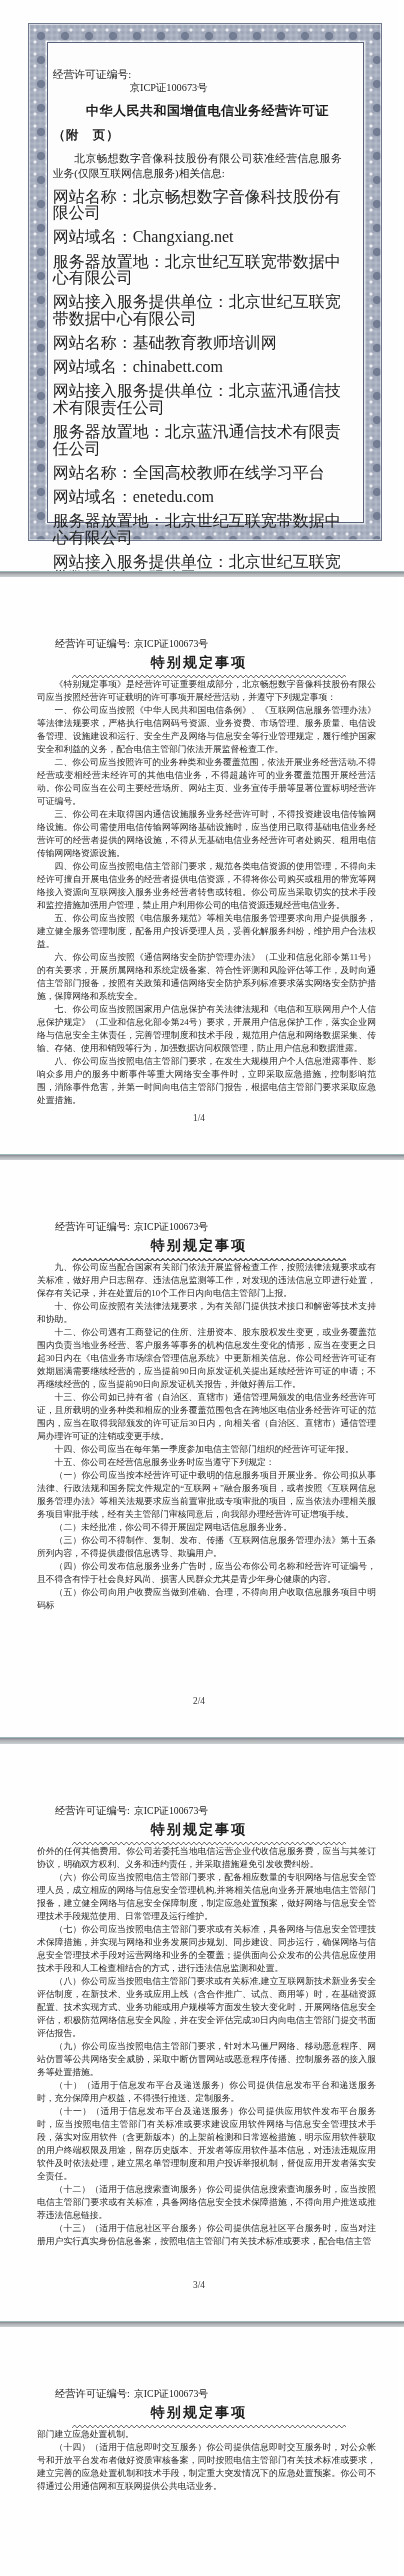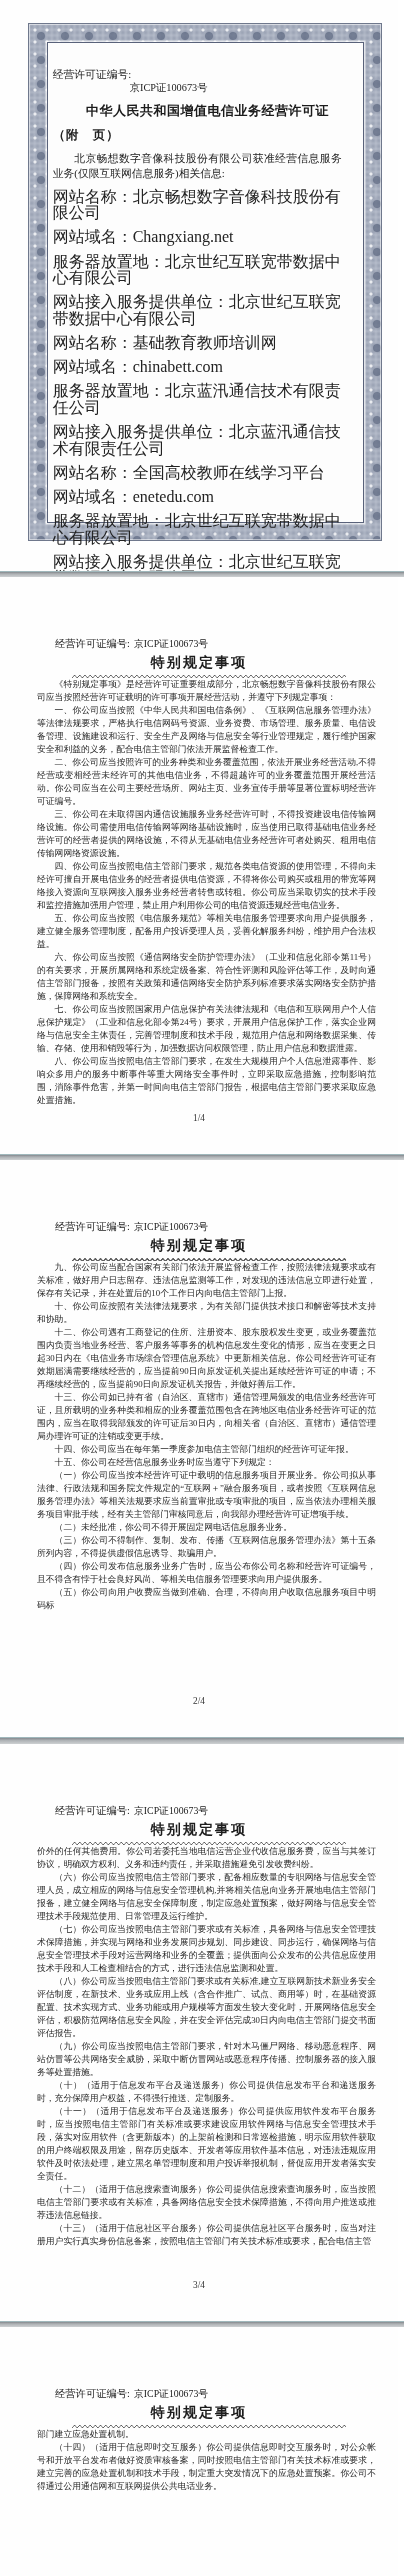--- a/index.html
+++ b/index.html
@@ -72,23 +72,23 @@
           <p class="entry"><span>网站域名：</span><span>Changxiang.net</span></p>
 
           <p class="entry"><span>服务器放置地：</span><span>北京世纪互联宽带数据中心有限公司</span></p>
 
           <p class="entry"><span>网站接入服务提供单位：</span><span>北京世纪互联宽带数据中心有限公司</span></p>
 
           <p class="entry"><span>网站名称：</span><span>基础教育教师培训网</span></p>
 
           <p class="entry"><span>网站域名：</span><span>chinabett.com</span></p>
 
+          <p class="entry"><span>网站接入服务提供单位：</span><span>北京蓝汛通信技术有限责任公司</span></p>
+
           <p class="entry"><span>服务器放置地：</span><span>北京蓝汛通信技术有限责任公司</span></p>
-
-          <p class="entry"><span>网站接入服务提供单位：</span><span>北京蓝汛通信技术有限责任公司</span></p>
 
           <p class="entry"><span>网站名称：</span><span>全国高校教师在线学习平台</span></p>
 
           <p class="entry"><span>网站域名：</span><span>enetedu.com</span></p>
 
           <p class="entry"><span>服务器放置地：</span><span>北京世纪互联宽带数据中心有限公司</span></p>
 
           <p class="entry"><span>网站接入服务提供单位：</span><span>北京世纪互联宽带数据中心有限公司</span></p>
         </div>
     </div>
@@ -148,21 +148,21 @@
           <p class="para">十四、你公司应当在每年第一季度参加电信主管部门组织的经营许可证年报。</p>
 
           <p class="para">十五、你公司在经营信息服务业务时应当遵守下列规定：</p>
 
           <p class="para">（一）你公司应当按本经营许可证中载明的信息服务项目开展业务。你公司拟从事法律、行政法规和国务院文件规定的“互联网＋”融合服务项目，或者按照《互联网信息服务管理办法》等相关法规要求应当前置审批或专项审批的项目，应当依法办理相关服务项目审批手续，经有关主管部门审核同意后，向我部办理经营许可证增项手续。</p>
 
           <p class="para">（二）未经批准，你公司不得开展固定网电话信息服务业务。</p>
 
           <p class="para">（三）你公司不得制作、复制、发布、传播《互联网信息服务管理办法》第十五条所列内容，不得提供虚假信息诱导、欺骗用户。</p>
 
-          <p class="para">（四）你公司发布信息服务业务广告时，应当公布你公司名称和经营许可证编号，且不得含有悖于社会良好风尚、等相关电信服务管理要求向用户提供服务。</p>
+          <p class="para">（四）你公司发布信息服务业务广告时，应当公布你公司名称和经营许可证编号，且不得含有悖于社会良好风尚、损害人民群众尤其是青少年身心健康的内容。</p>
 
           <p class="para">（五）你公司向用户收费应当做到准确、合理，不得向用户收取信息服务项目中明码标</p>
         </div>
       <div class="page-num">2/4</div>
     </section>
 
     <div class="sep"></div>
     <section class="page prov">
       <div class="prov-head">
         <span class="lic-label">经营许可证编号:</span><span class="lic-no">京ICP证100673号</span>

